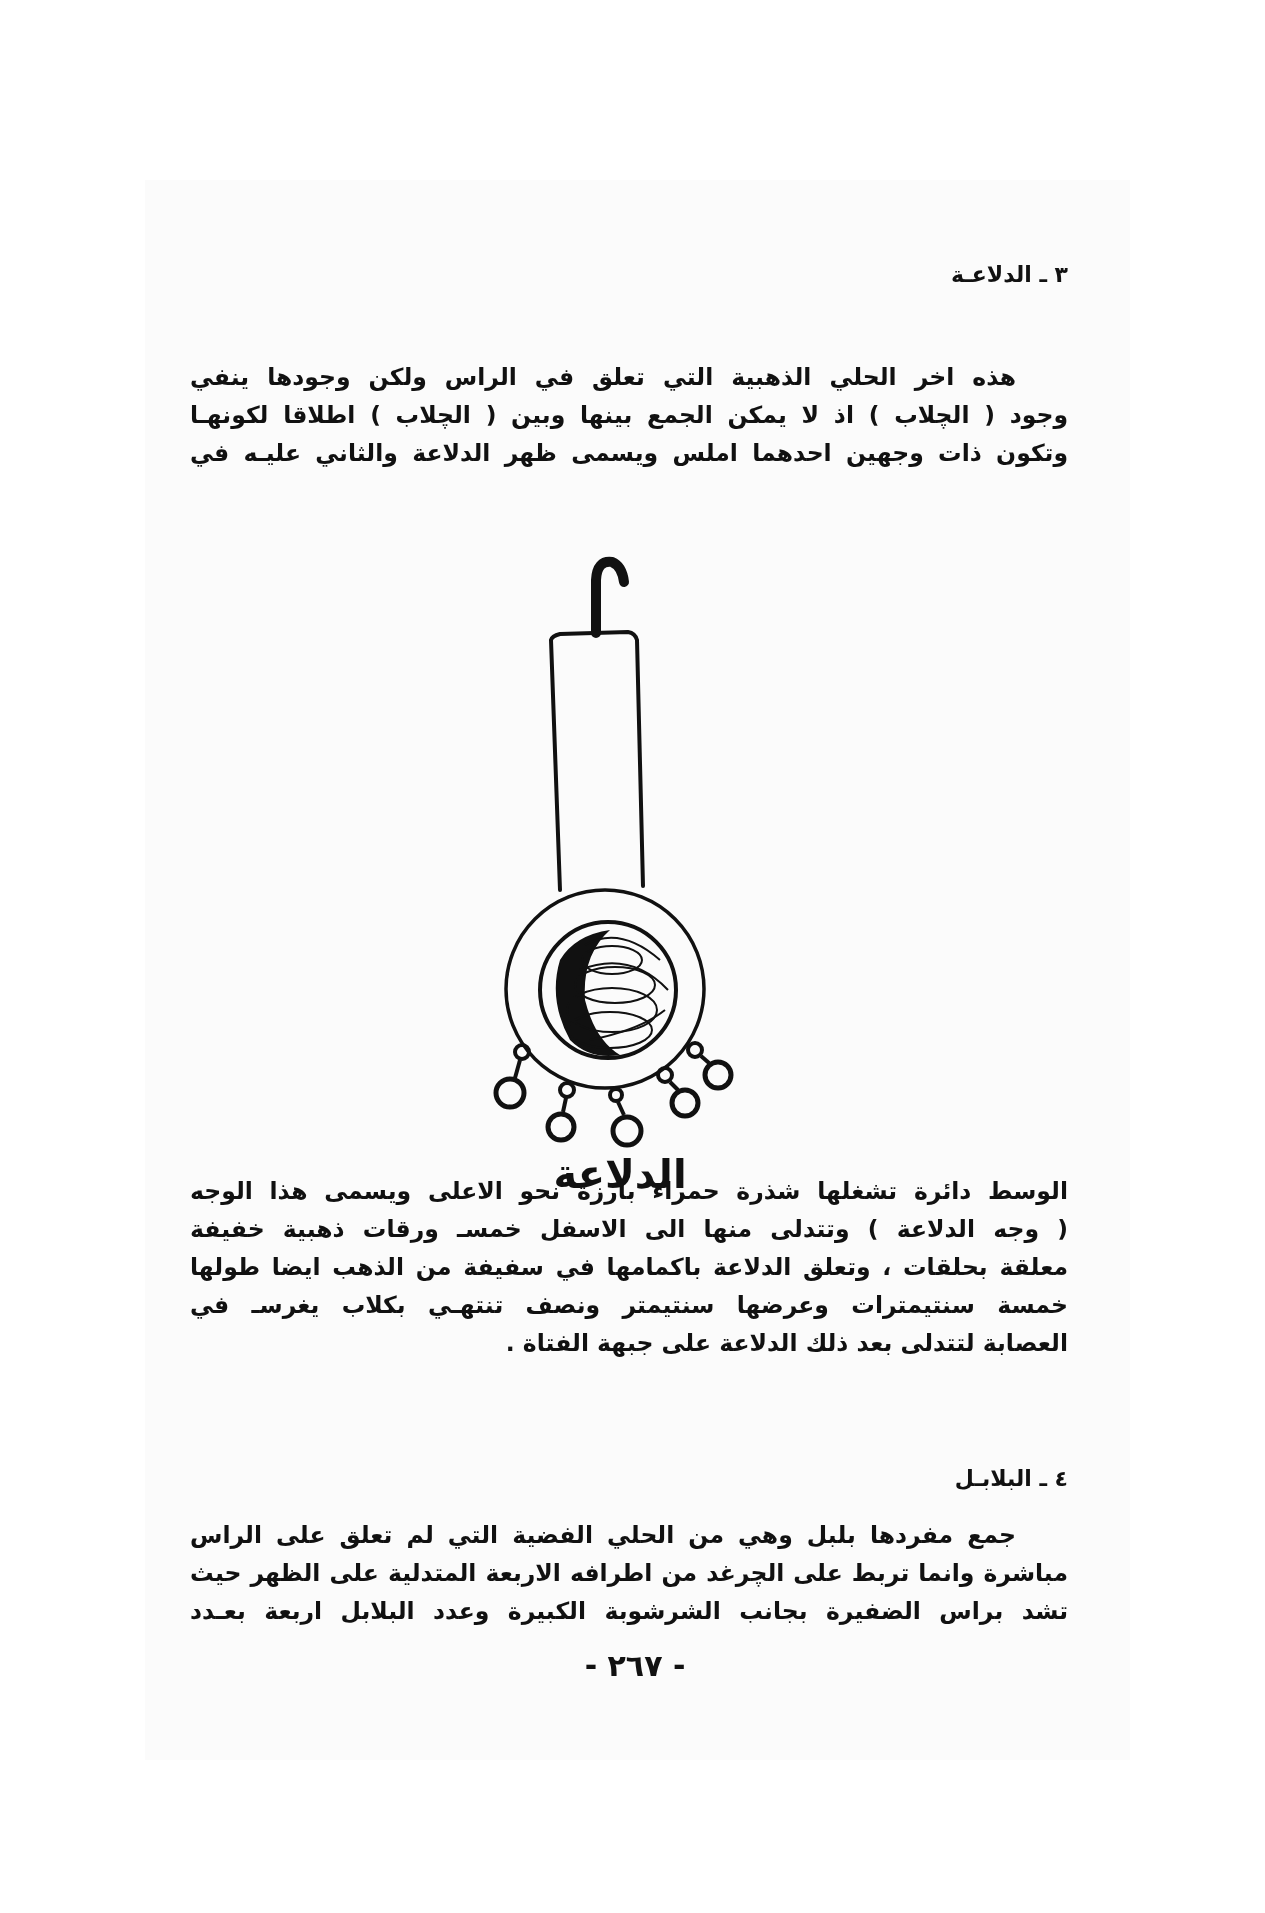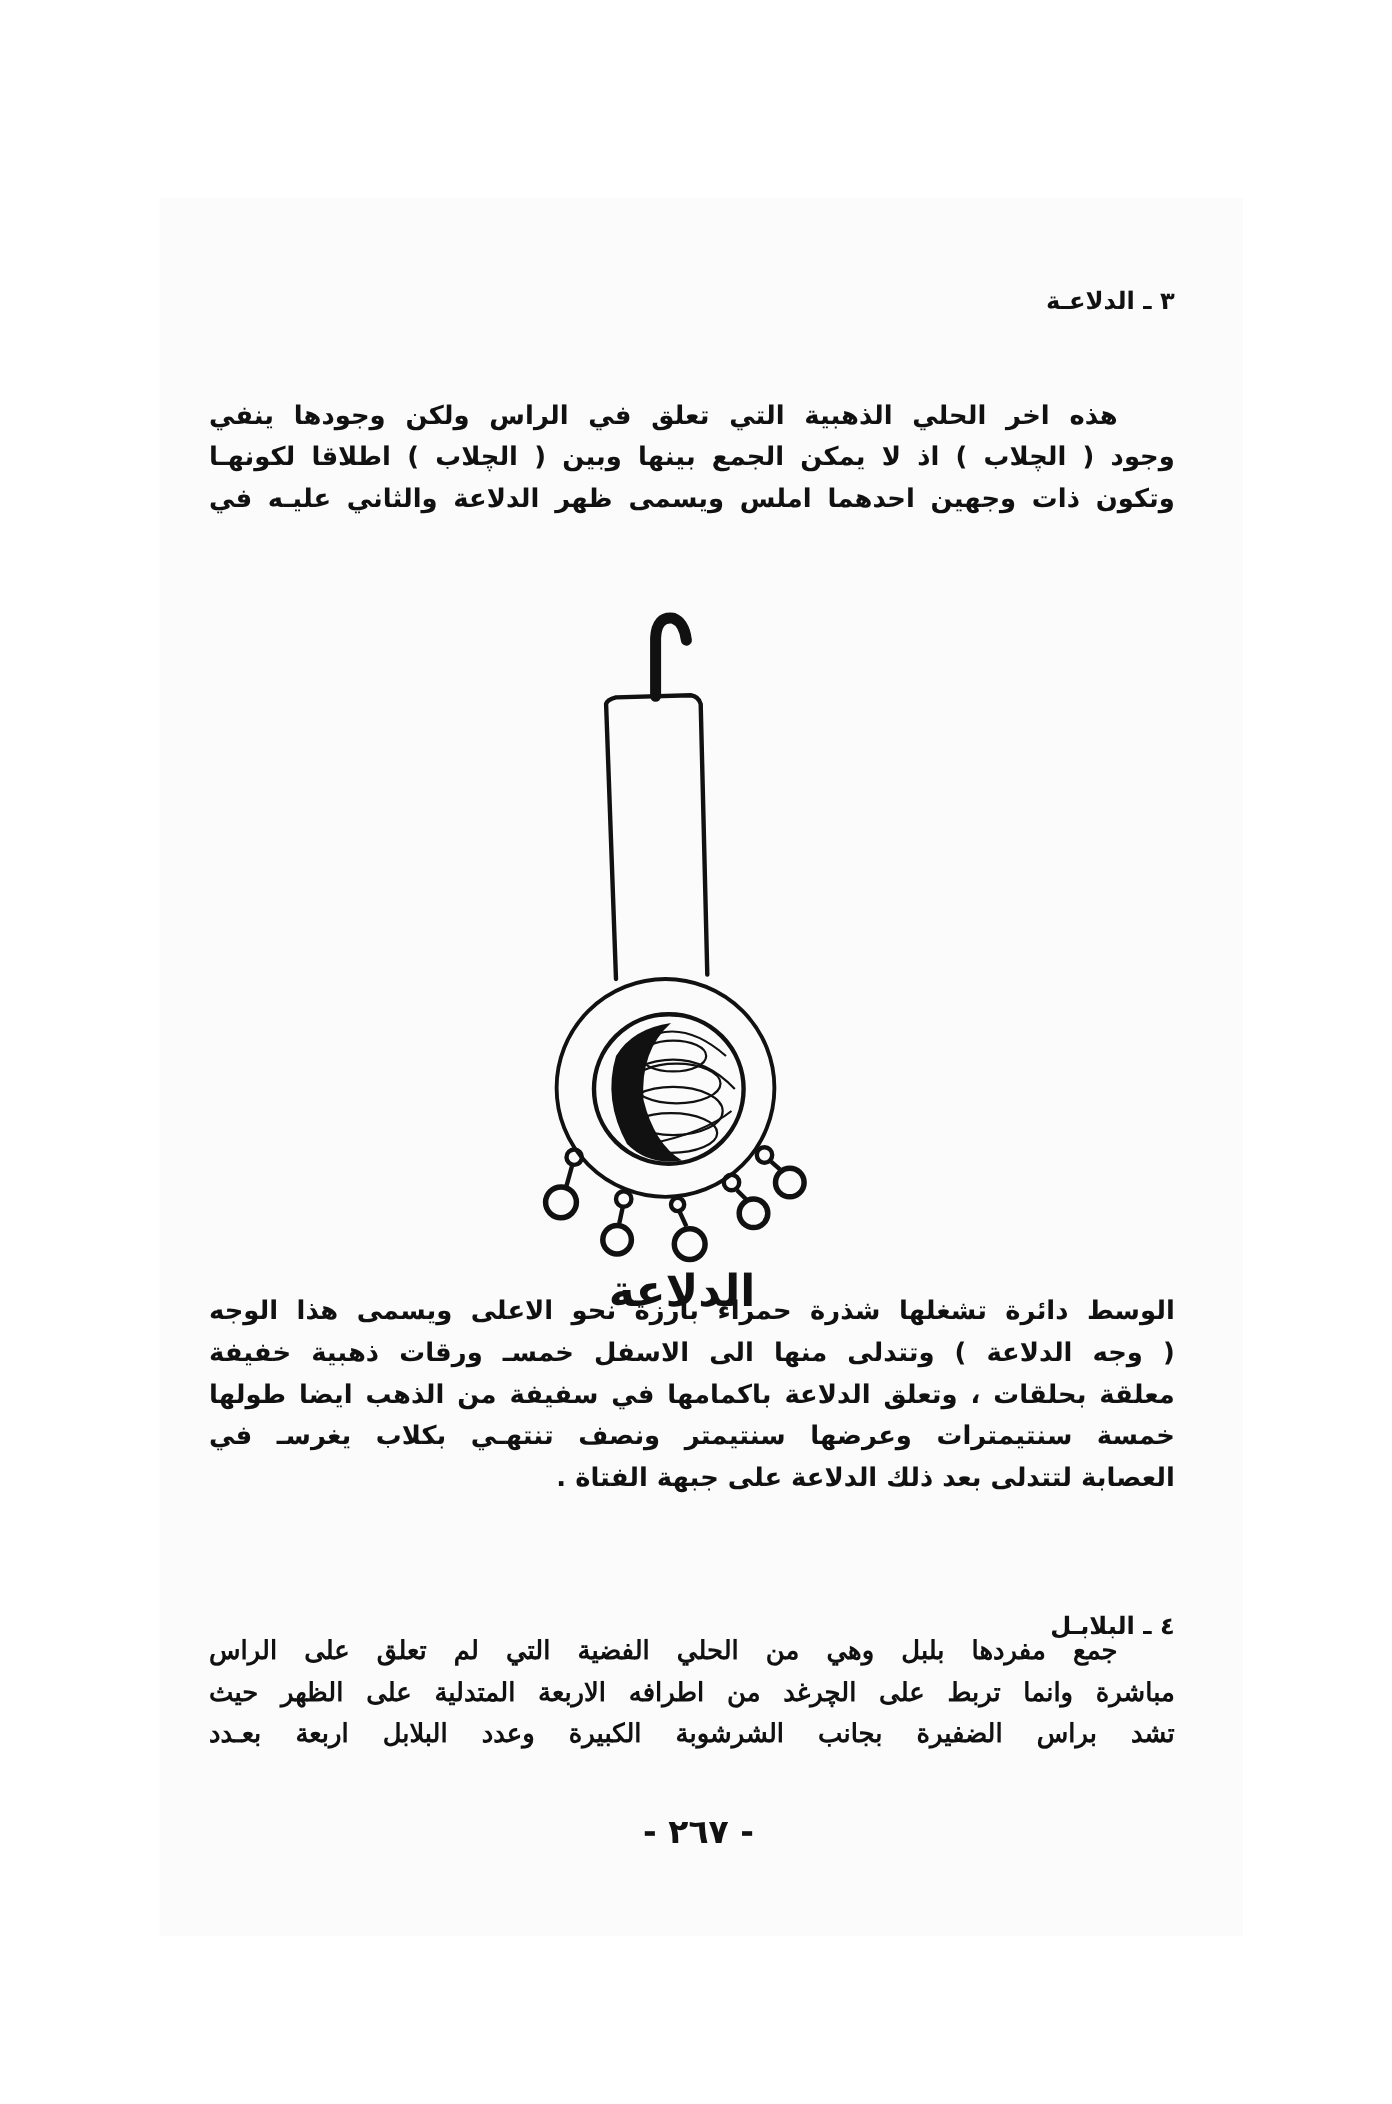--- a/index.html
+++ b/index.html
@@ -110,21 +110,21 @@
   <div class="para" style="top:1172px;">
     <span class="line">الوسط دائرة تشغلها شذرة حمراء بارزة نحو الاعلى ويسمى هذا الوجه</span>
     <span class="line">( وجه الدلاعة ) وتتدلى منها الى الاسفل خمسـ ورقات ذهبية خفيفة</span>
     <span class="line">معلقة بحلقات ، وتعلق الدلاعة باكمامها في سفيفة من الذهب ايضا طولها</span>
     <span class="line">خمسة سنتيمترات وعرضها سنتيمتر ونصف تنتهـي بكلاب يغرسـ في</span>
     <span class="line last">العصابة لتتدلى بعد ذلك الدلاعة على جبهة الفتاة .</span>
   </div>
 
   <div class="heading" style="top:1462px;">٤ ـ البلابـل</div>
 
-  <div class="para" style="top:1482px;font-family:Liberation Serif, serif;">
+  <div class="para" style="top:1516px;">
     <span class="line indent">جمع مفردها بلبل وهي من الحلي الفضية التي لم تعلق على الراس</span>
     <span class="line">مباشرة وانما تربط على الچرغد من اطرافه الاربعة المتدلية على الظهر حيث</span>
     <span class="line">تشد براس الضفيرة بجانب الشرشوبة الكبيرة وعدد البلابل اربعة بعـدد</span>
   </div>
 </div>
 
 <svg class="figure" viewBox="480 545 280 620" xmlns="http://www.w3.org/2000/svg">
   <g fill="none" stroke="#111111" stroke-linecap="round" stroke-linejoin="round">
 
     <path d="M596 633 L596 580 Q597 560 612 562 Q622 566 624 582" stroke-width="10"></path>

